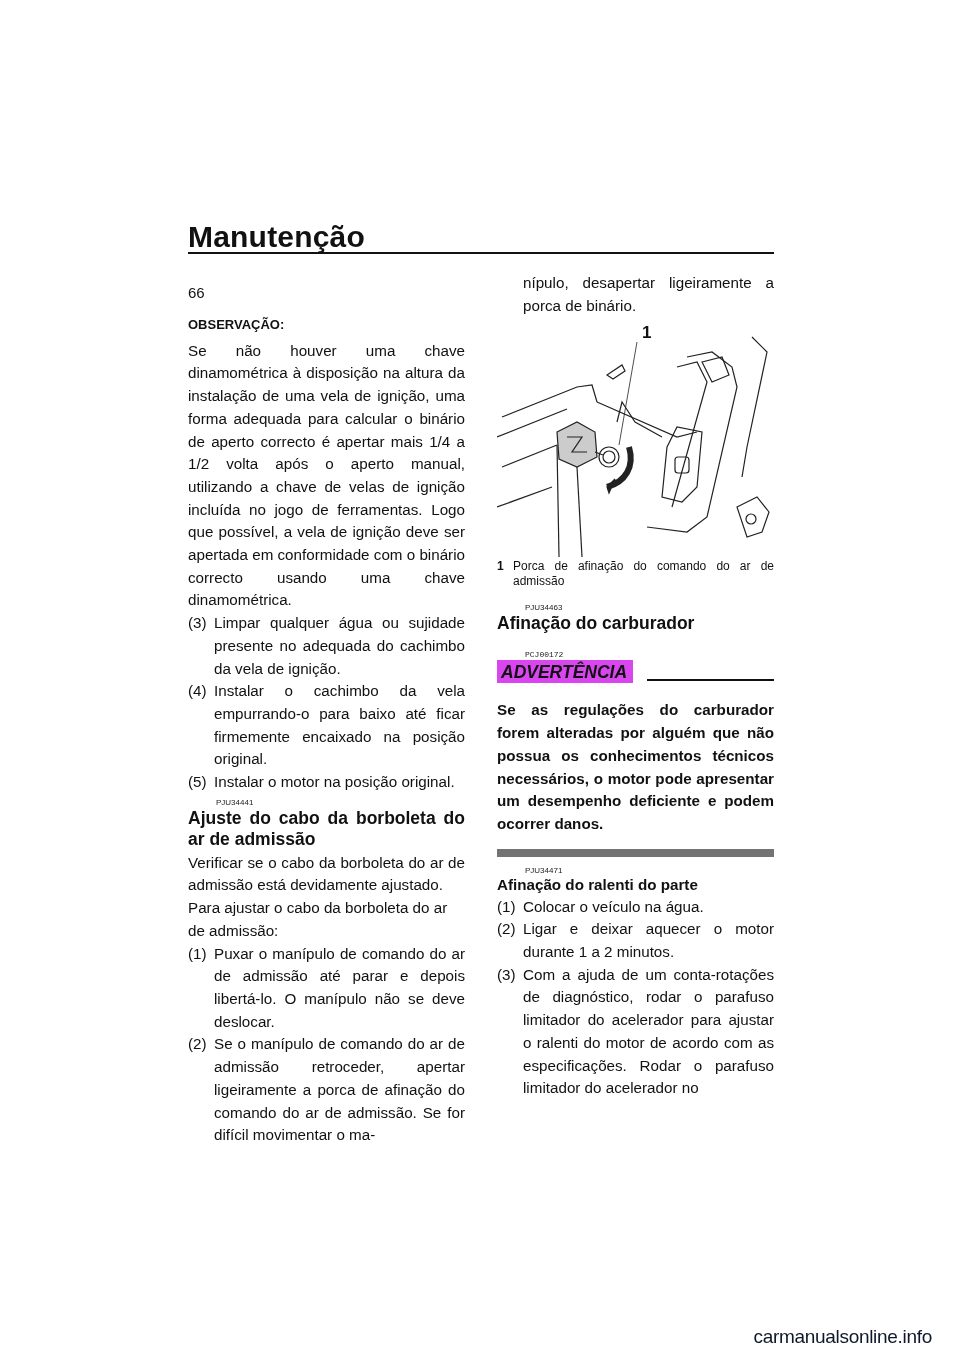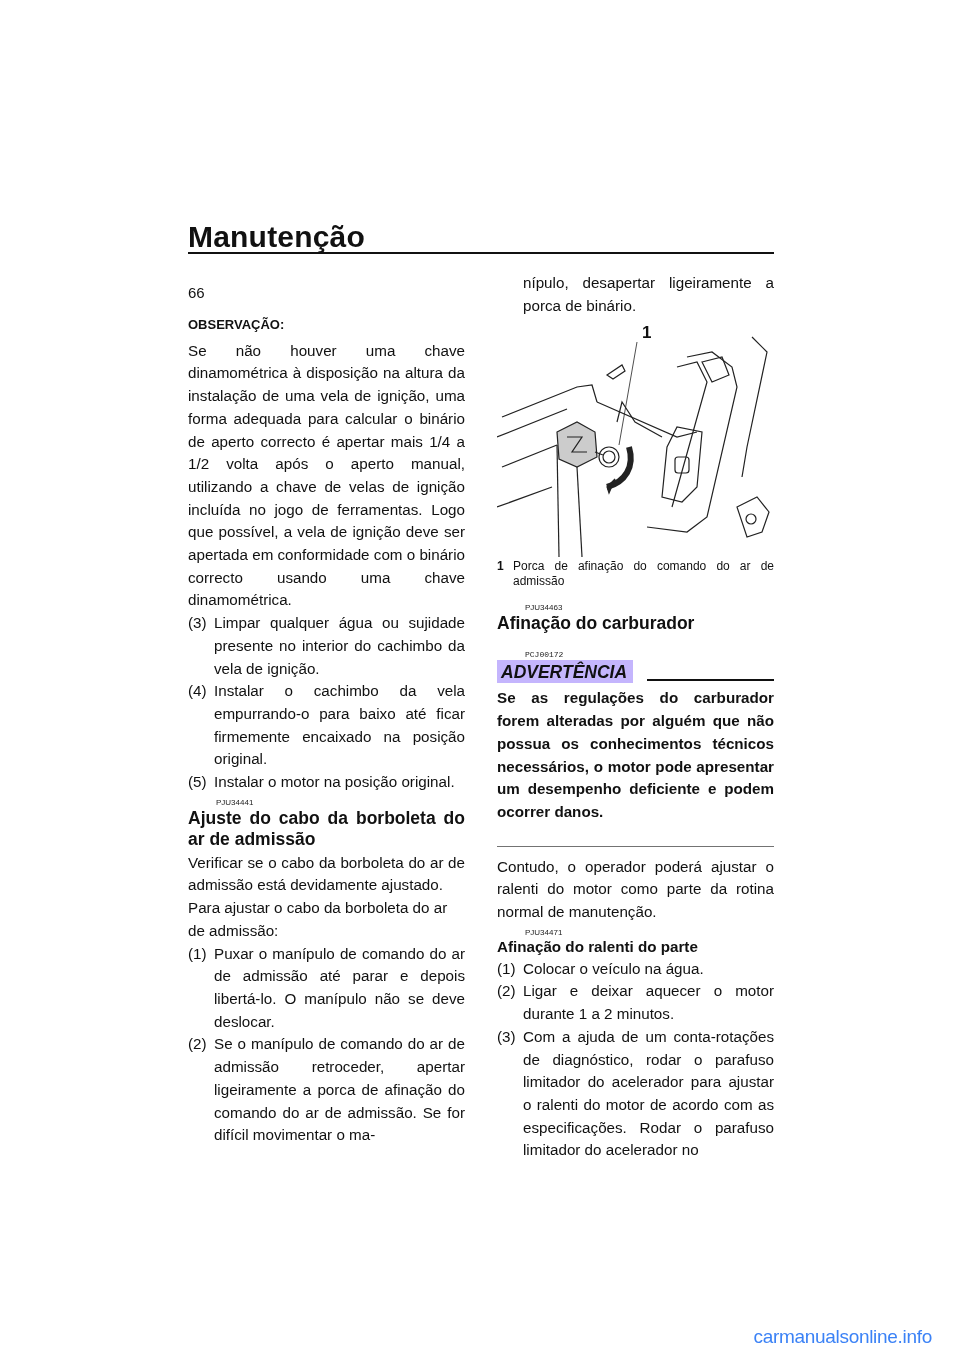--- a/index.html
+++ b/index.html
@@ -16,38 +16,38 @@
   .item .n{width:26px;flex:none;text-align:left;}
   .item .t{flex:1;text-align:justify;}
   .code{font-size:8px;line-height:10px;margin-top:4px;color:#222;padding-left:28px;}
   .h2{font-weight:bold;font-size:17.5px;line-height:21px;margin:0 0 2px 0;}
   .h3{font-weight:bold;font-size:15.2px;line-height:18px;margin:0 0 2px 0;}
   .ul{text-align:left;}
   .fig{position:relative;width:277px;height:230px;margin-top:10px;}
   .caption{display:flex;font-size:12px;line-height:15px;margin-top:2px;}
   .caption .n{width:16px;flex:none;font-weight:bold;}
   .warn-head{display:flex;align-items:flex-end;margin-top:0;}
-  .warn-label{background:#c4b5fd;font-weight:bold;font-style:italic;font-size:17.5px;padding:2px 6px 1px 4px;line-height:20px;}
+  .warn-label{background:#d946ef;font-weight:bold;font-style:italic;font-size:17.5px;padding:2px 6px 1px 4px;line-height:20px;}
   .warn-line{flex:1;height:2px;background:#111;margin:0 0 2px 14px;}
-  .warn-body{font-weight:bold;margin-top:4px;padding-bottom:22px;border-bottom:1px solid #737373;margin-bottom:9px;}
-  .watermark{position:absolute;right:28px;top:1326px;font-size:19px;color:#3b82f6;letter-spacing:-0.3px;}
+  .warn-body{font-weight:bold;margin-top:16px;padding-bottom:13px;border-bottom:8px solid #737373;margin-bottom:9px;}
+  .watermark{position:absolute;right:28px;top:1326px;font-size:19px;color:#0f172a;letter-spacing:-0.3px;}
 </style>
 </head>
 <body>
 
 <div class="title">Manutenção</div>
 <div class="title-rule"></div>
 
 <div class="col left">
   <div class="pagenum" style="position:static;margin:0 0 8px 0;">66</div>
   <p class="obs">OBSERVAÇÃO:</p>
   <p>Se não houver uma chave dinamométrica à disposição na altura da instalação de uma vela de ignição, uma forma adequada para calcular o binário de aperto correcto é apertar mais 1/4 a 1/2 volta após o aperto manual, utilizando a chave de velas de ignição incluída no jogo de ferramentas. Logo que possível, a vela de ignição deve ser apertada em conformidade com o binário correcto usando uma chave dinamométrica.</p>
   <div class="item">
       <span class="n">(3)</span>
-      <span class="t">Limpar qualquer água ou sujidade presente no interior do cachimbo da vela de ignição.</span>
+      <span class="t">Limpar qualquer água ou sujidade presente no adequada do cachimbo da vela de ignição.</span>
     </div>
   <div class="item">
       <span class="n">(4)</span>
       <span class="t">Instalar o cachimbo da vela empurrando-o para baixo até ficar firmemente encaixado na posição original.</span>
     </div>
   <div class="item">
       <span class="n">(5)</span>
       <span class="t">Instalar o motor na posição original.</span>
     </div>
   <div class="code">PJU34441</div>
@@ -101,21 +101,20 @@
     <span>Porca de afinação do comando do ar de admissão</span>
   </div>
   <div class="code" style="margin-top:14px;">PJU34463</div>
   <p class="h2">Afinação do carburador</p>
   <div class="code" style="margin-top:16px;font-family:Liberation Mono, monospace;">PCJ00172</div>
   <div class="warn-head">
     <span class="warn-label">ADVERTÊNCIA</span>
     <span class="warn-line"></span>
   </div>
   <p class="warn-body">Se as regulações do carburador forem alteradas por alguém que não possua os conhecimentos técnicos necessários, o motor pode apresentar um desempenho deficiente e podem ocorrer danos.</p>
-  <p>Contudo, o operador poderá ajustar o ralenti do motor como parte da rotina normal de manutenção.</p>
   <div class="code">PJU34471</div>
   <p class="h3">Afinação do ralenti do parte</p>
   <div class="item">
       <span class="n">(1)</span>
       <span class="t">Colocar o veículo na água.</span>
     </div>
   <div class="item">
       <span class="n">(2)</span>
       <span class="t">Ligar e deixar aquecer o motor durante 1 a 2 minutos.</span>
     </div>

